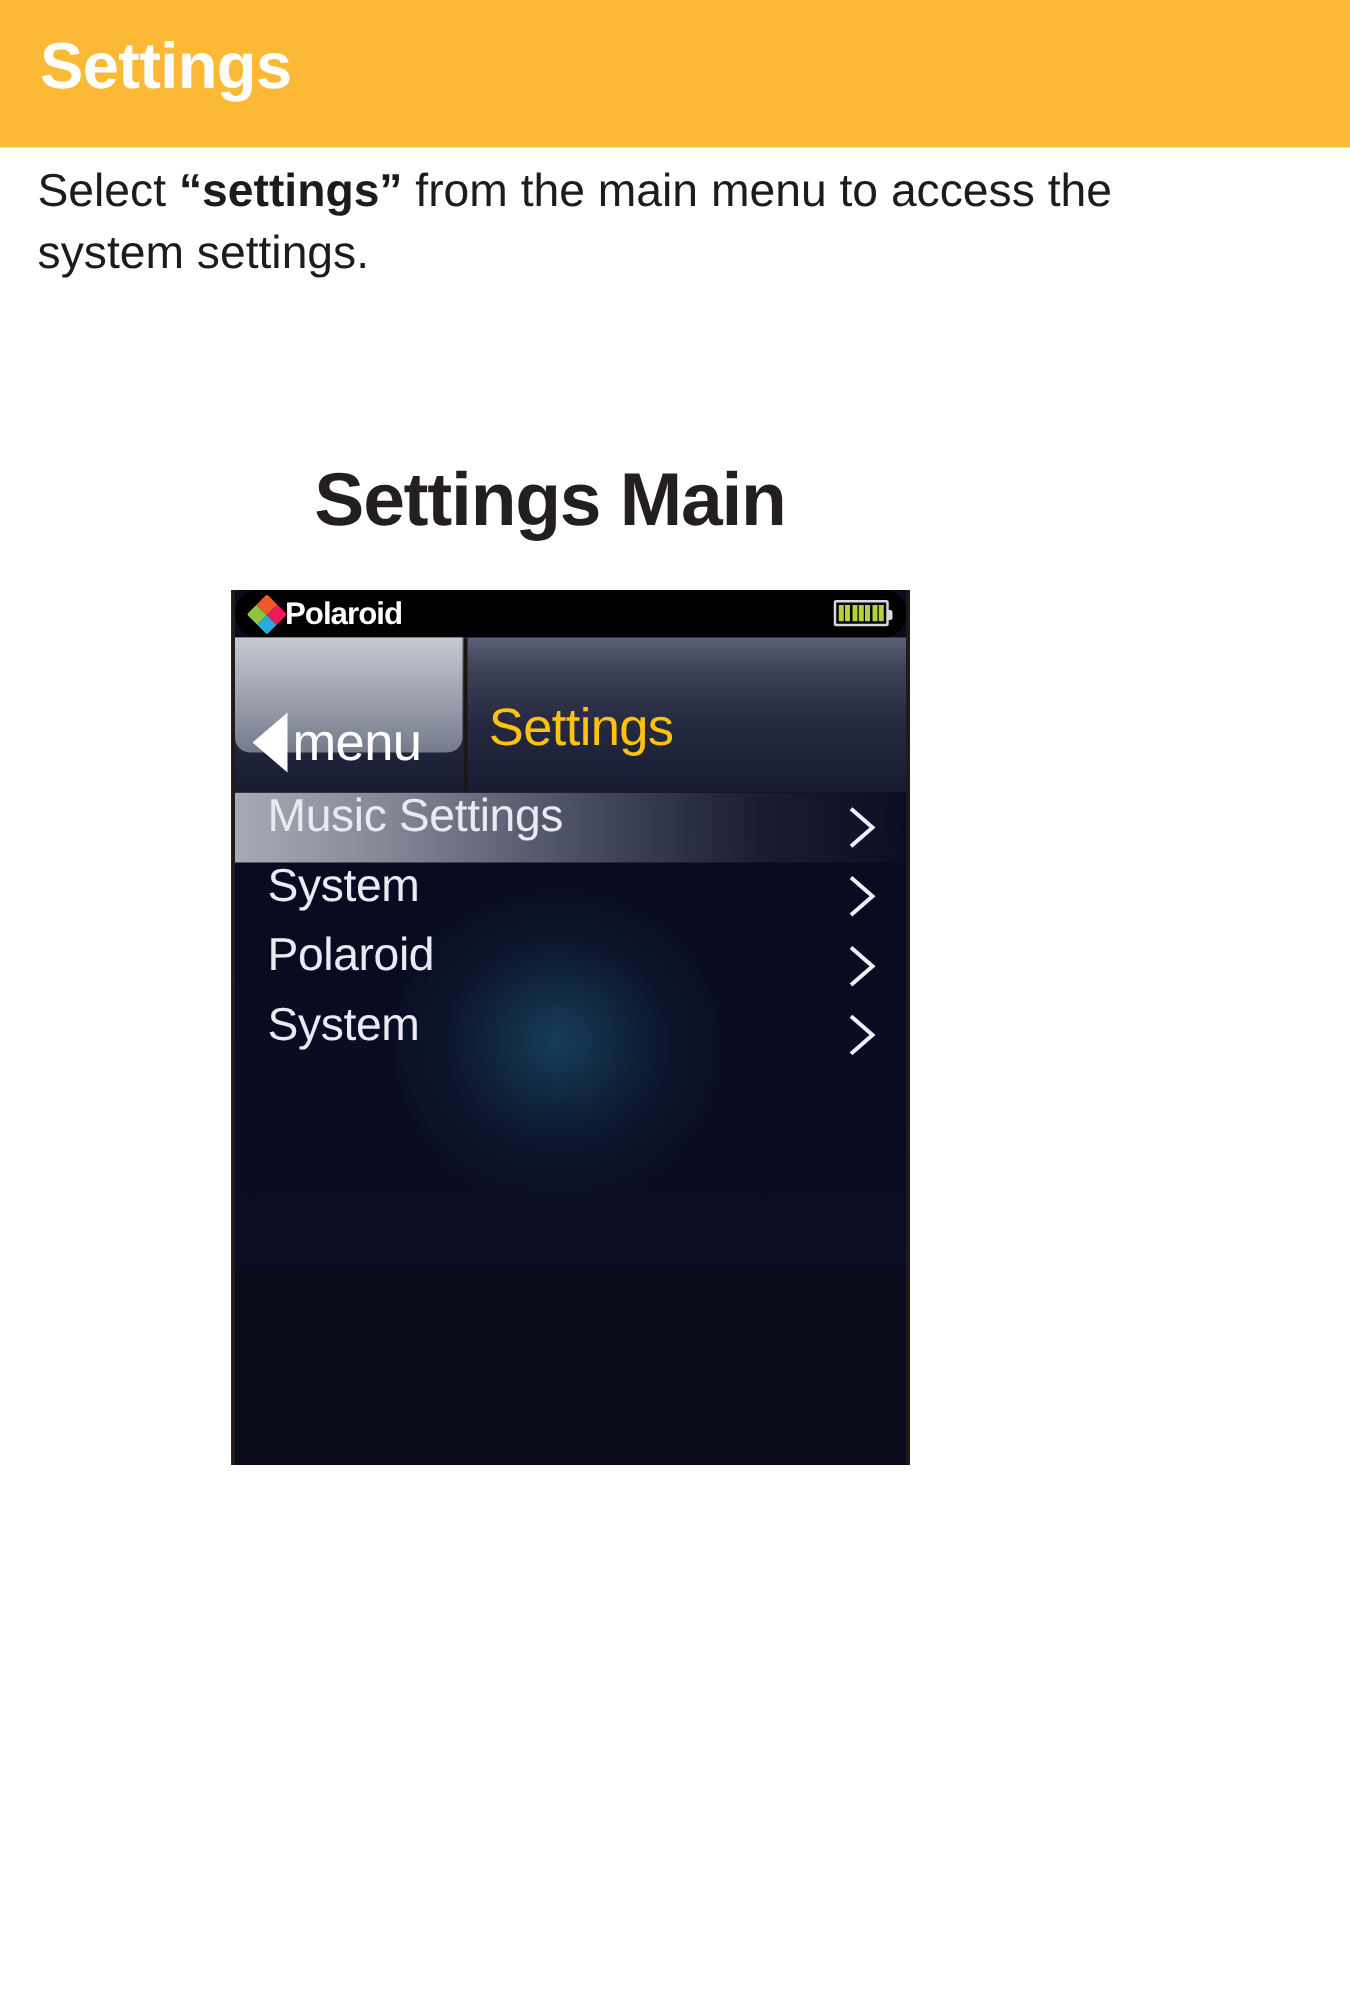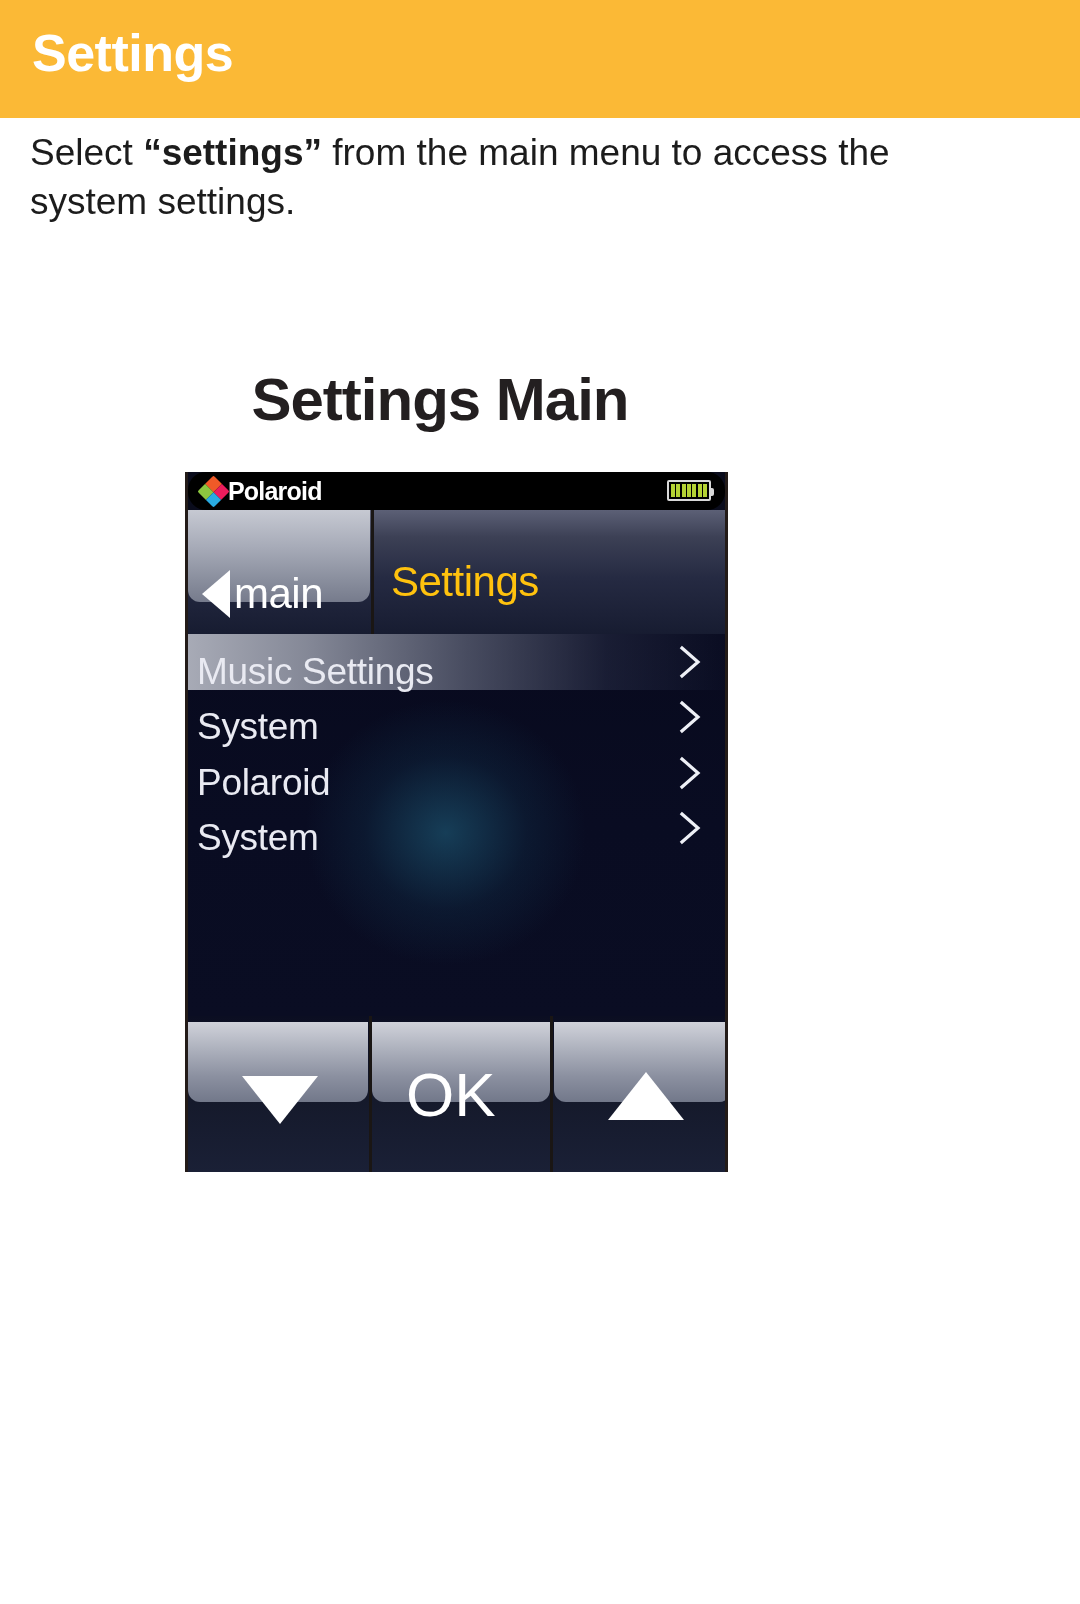--- a/index.html
+++ b/index.html
@@ -216,22 +216,22 @@
     height: 382px;
     background:
       radial-gradient(ellipse 180px 170px at 48% 52%, rgba(30,92,120,0.62) 0%, rgba(18,54,80,0.30) 45%, rgba(10,20,45,0.0) 78%),
       linear-gradient(to bottom, #080a1e 0%, #090c22 50%, #0a0d23 100%);
     overflow: hidden;
   }
   .menu-item {
     position: relative;
     height: 55.5px;
     display: flex;
-    align-items: flex-end;
-    padding: 0 0 0 9px;
+    align-items: flex-start;
+    padding: 0 0 0 26px;
     box-sizing: border-box;
   }
   .menu-item.selected::before {
     content: "";
     position: absolute;
     left: 0; top: 0; right: 0; bottom: 0;
     background: linear-gradient(to right, rgba(176,179,190,0.95) 0%, rgba(150,154,168,0.88) 22%, rgba(96,101,121,0.72) 52%, rgba(46,52,78,0.45) 78%, rgba(20,26,52,0.18) 100%);
   }
   .menu-label {
     position: relative;
@@ -341,21 +341,21 @@
         <i></i>
         <i></i>
         <i></i>
     </div>
   </div>
 
   <div class="navrow">
     <div class="back-btn"></div>
     <div class="back-label">
       <span class="back-tri"></span>
-      <span class="back-text">main</span>
+      <span class="back-text">menu</span>
     </div>
     <div class="nav-divider"></div>
     <div class="nav-title">Settings</div>
   </div>
 
   <div class="menu">
 
     <div class="menu-item selected">
       <span class="menu-label">Music Settings</span>
       <span class="chev">
@@ -389,26 +389,14 @@
       <span class="menu-label">System</span>
       <span class="chev">
         <svg width="26" height="34" viewBox="0 0 26 34">
             <polyline points="5,3 21,17 5,31" fill="none" stroke="#eef0f6" stroke-width="3.2" stroke-linecap="square"></polyline>
           </svg>
       </span>
     </div>
 
   </div>
 
-  <div class="btnbar">
-    <div class="btn btn-down"></div>
-    <div class="btn btn-ok"></div>
-    <div class="btn btn-up"></div>
-
-    <div class="btn-sep sep-1"></div>
-    <div class="btn-sep sep-2"></div>
-
-    <div class="glyph tri-down"></div>
-    <div class="glyph ok-text">OK</div>
-    <div class="glyph tri-up"></div>
-  </div>
 
 </div>
 
 </body></html>

